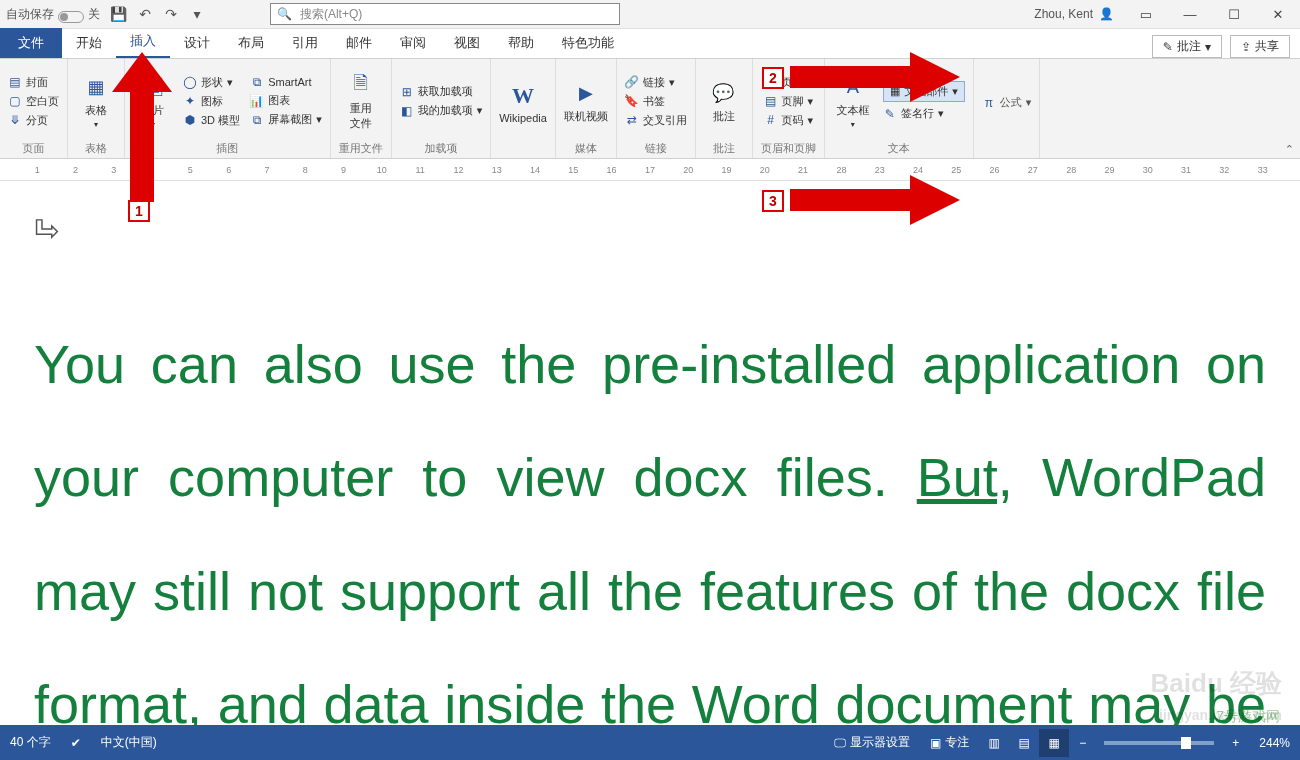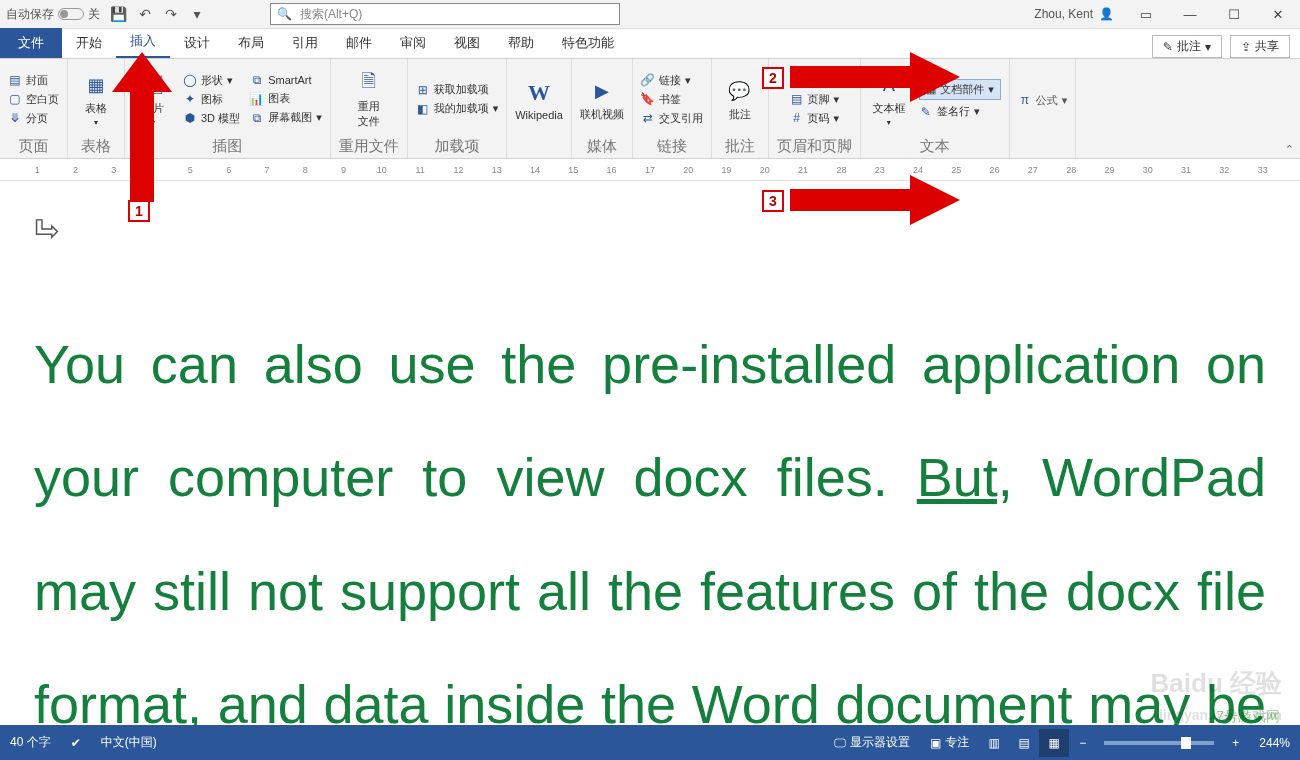--- a/index.html
+++ b/index.html
@@ -1,40 +1,40 @@
 <!DOCTYPE html>
 <html><head>
 <meta charset="utf-8">
 <style>
 * { margin:0; padding:0; box-sizing:border-box; font-family:"Microsoft YaHei","Segoe UI",sans-serif; }
 body { width:1300px; height:760px; background:#fff; overflow:hidden; position:relative; }
 
 
 .titlebar { height:29px; background:#f3f3f3; display:flex; align-items:center; font-size:12px; color:#555; border-bottom:1px solid #e0e0e0; }
-.autosave { display:flex; align-items:center; gap:4px; padding:0 6px; }
+.autosave { display:flex; align-items:flex-end; gap:4px; padding:0 6px; }
 .tbtn { width:26px; height:26px; display:flex; align-items:center; justify-content:center; color:#555; font-size:14px; }
 .doctitle { flex:0 0 auto; margin-left:60px; color:#444; font-size:12px; }
 .searchbox { width:350px; height:22px; border:1px solid #888; margin-left:60px; display:flex; align-items:center; padding:0 6px; color:#888; font-size:12px; gap:8px; background:#fff; }
 .spacer { flex:1; }
 .user { display:flex; align-items:center; gap:6px; padding:0 10px; font-size:12px; }
 .winbtn { width:44px; height:28px; display:flex; align-items:center; justify-content:center; font-size:13px; color:#444; }
 
 
 .tabs { height:30px; background:#fff; display:flex; align-items:flex-end; border-bottom:1px solid #d0d0d0; font-size:13px; }
 .tab { padding:6px 14px; color:#333; cursor:pointer; }
 .tab.file { background:#2b579a; color:#fff; padding:6px 18px; }
 .tab.active { color:#2b579a; border-bottom:2px solid #2b579a; font-weight:500; }
 .tabright { margin-left:auto; display:flex; gap:8px; padding-right:10px; align-items:center;}
 .pillbtn { border:1px solid #bbb; padding:2px 10px; font-size:12px; color:#333; display:flex; align-items:center; gap:4px; }
 
 
 .ribbon { height:100px; background:#f3f3f3; display:flex; border-bottom:1px solid #d0d0d0; position:relative; }
 .group { border-right:1px solid #ddd; display:flex; flex-direction:column; align-items:center; padding:4px 8px 2px; font-size:11px; color:#555; }
 .group-body { display:flex; flex:1; align-items:center; gap:10px; }
-.group-label { font-size:15px; color:#777; padding-top:2px;font-family:Liberation Mono, monospace; }
+.group-label { font-size:11px; color:#777; padding-top:2px;font-family:Liberation Mono, monospace; }
 .vbtn { display:flex; flex-direction:column; align-items:center; gap:2px; font-size:11px; color:#333; min-width:40px; }
 .vbtn .ic { width:28px; height:28px; display:flex; align-items:center; justify-content:center; font-size:18px; color:#2b579a; }
 .stack { display:flex; flex-direction:column; gap:4px; font-size:11px; color:#333; }
 .hitem { display:flex; align-items:center; gap:4px; white-space:nowrap; }
 .hitem .mi { width:14px; height:14px; display:inline-flex; align-items:center; justify-content:center; font-size:12px; color:#2b579a;}
 .ribbon-end { position:absolute; right:6px; bottom:2px; font-size:11px; color:#666; }
 .dpbtn { background:#d6e4f5; border:1px solid #8faad0; padding:2px 6px; font-size:11px; display:flex; align-items:center; gap:4px; }
 
 
 .ruler { height:22px; background:#fff; border-bottom:1px solid #e0e0e0; display:flex; align-items:center; font-size:9px; color:#888; padding:0 18px; position:relative; }

